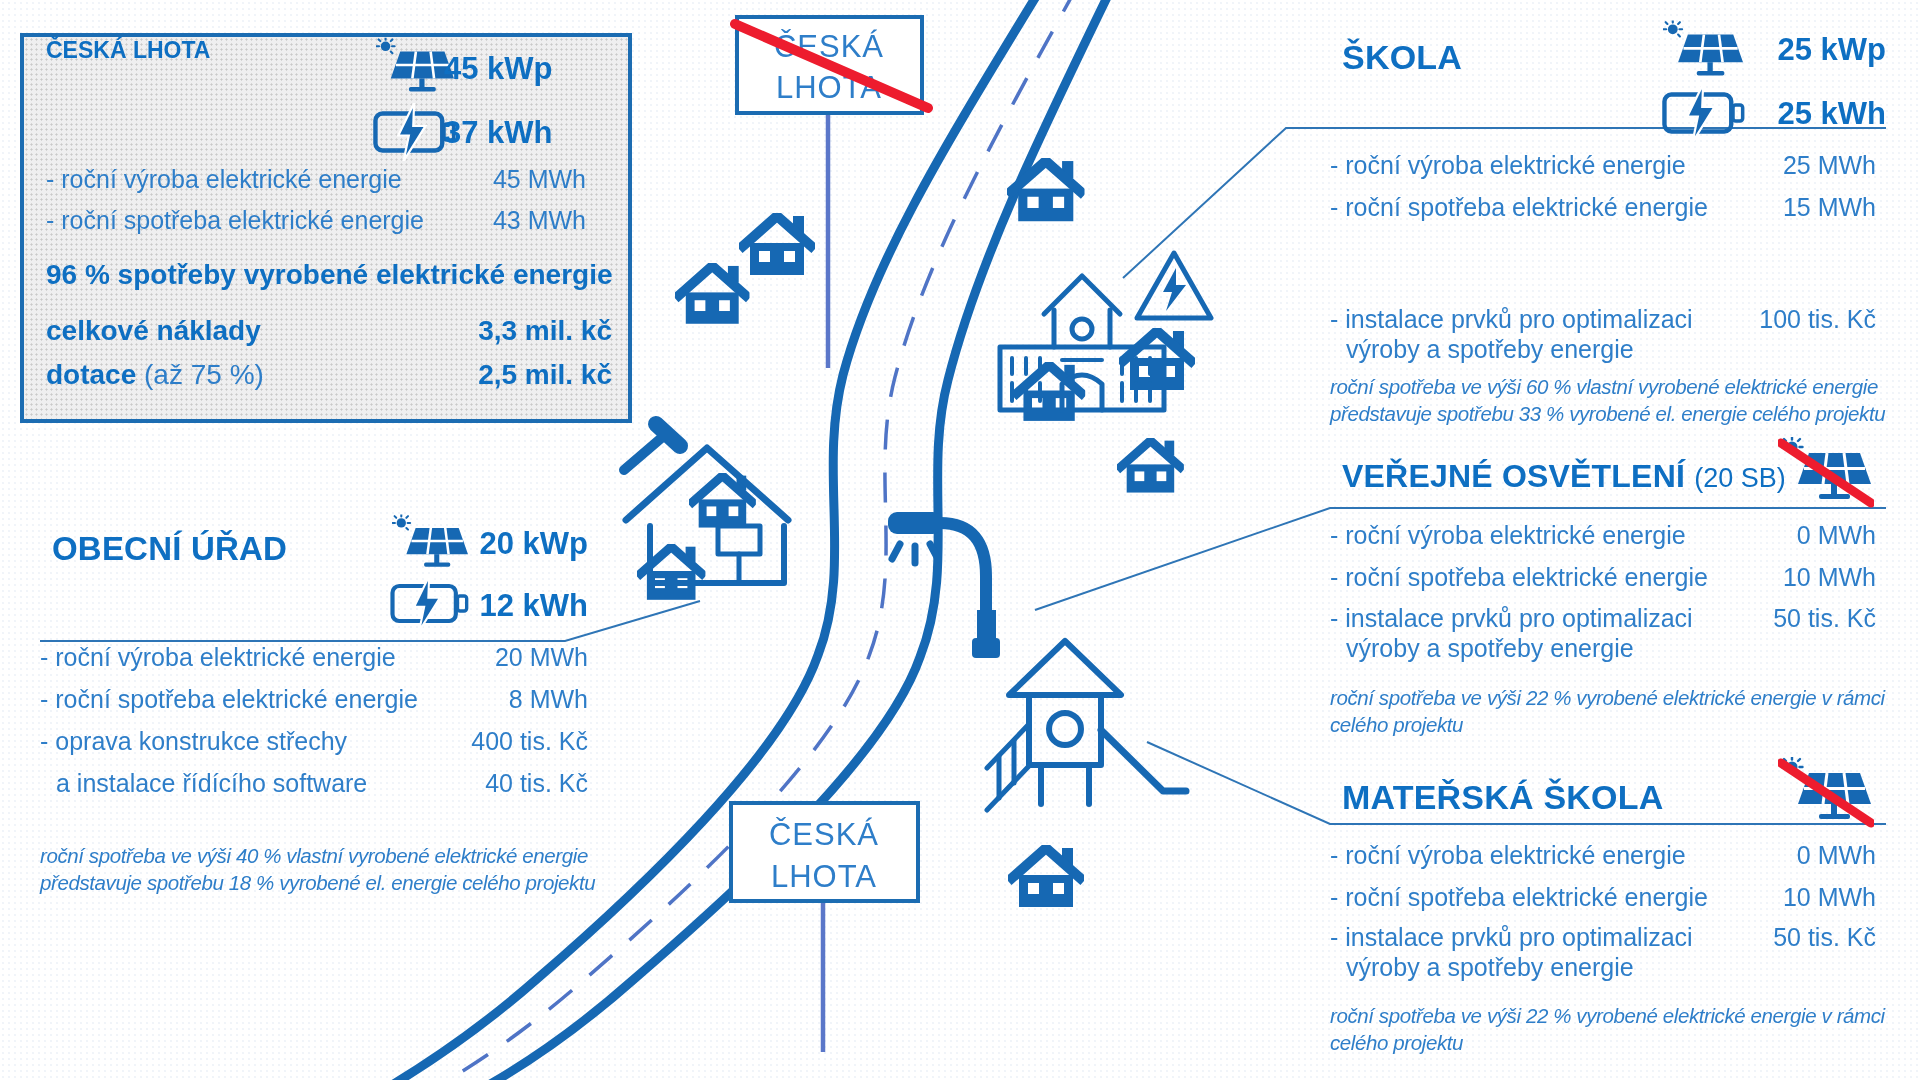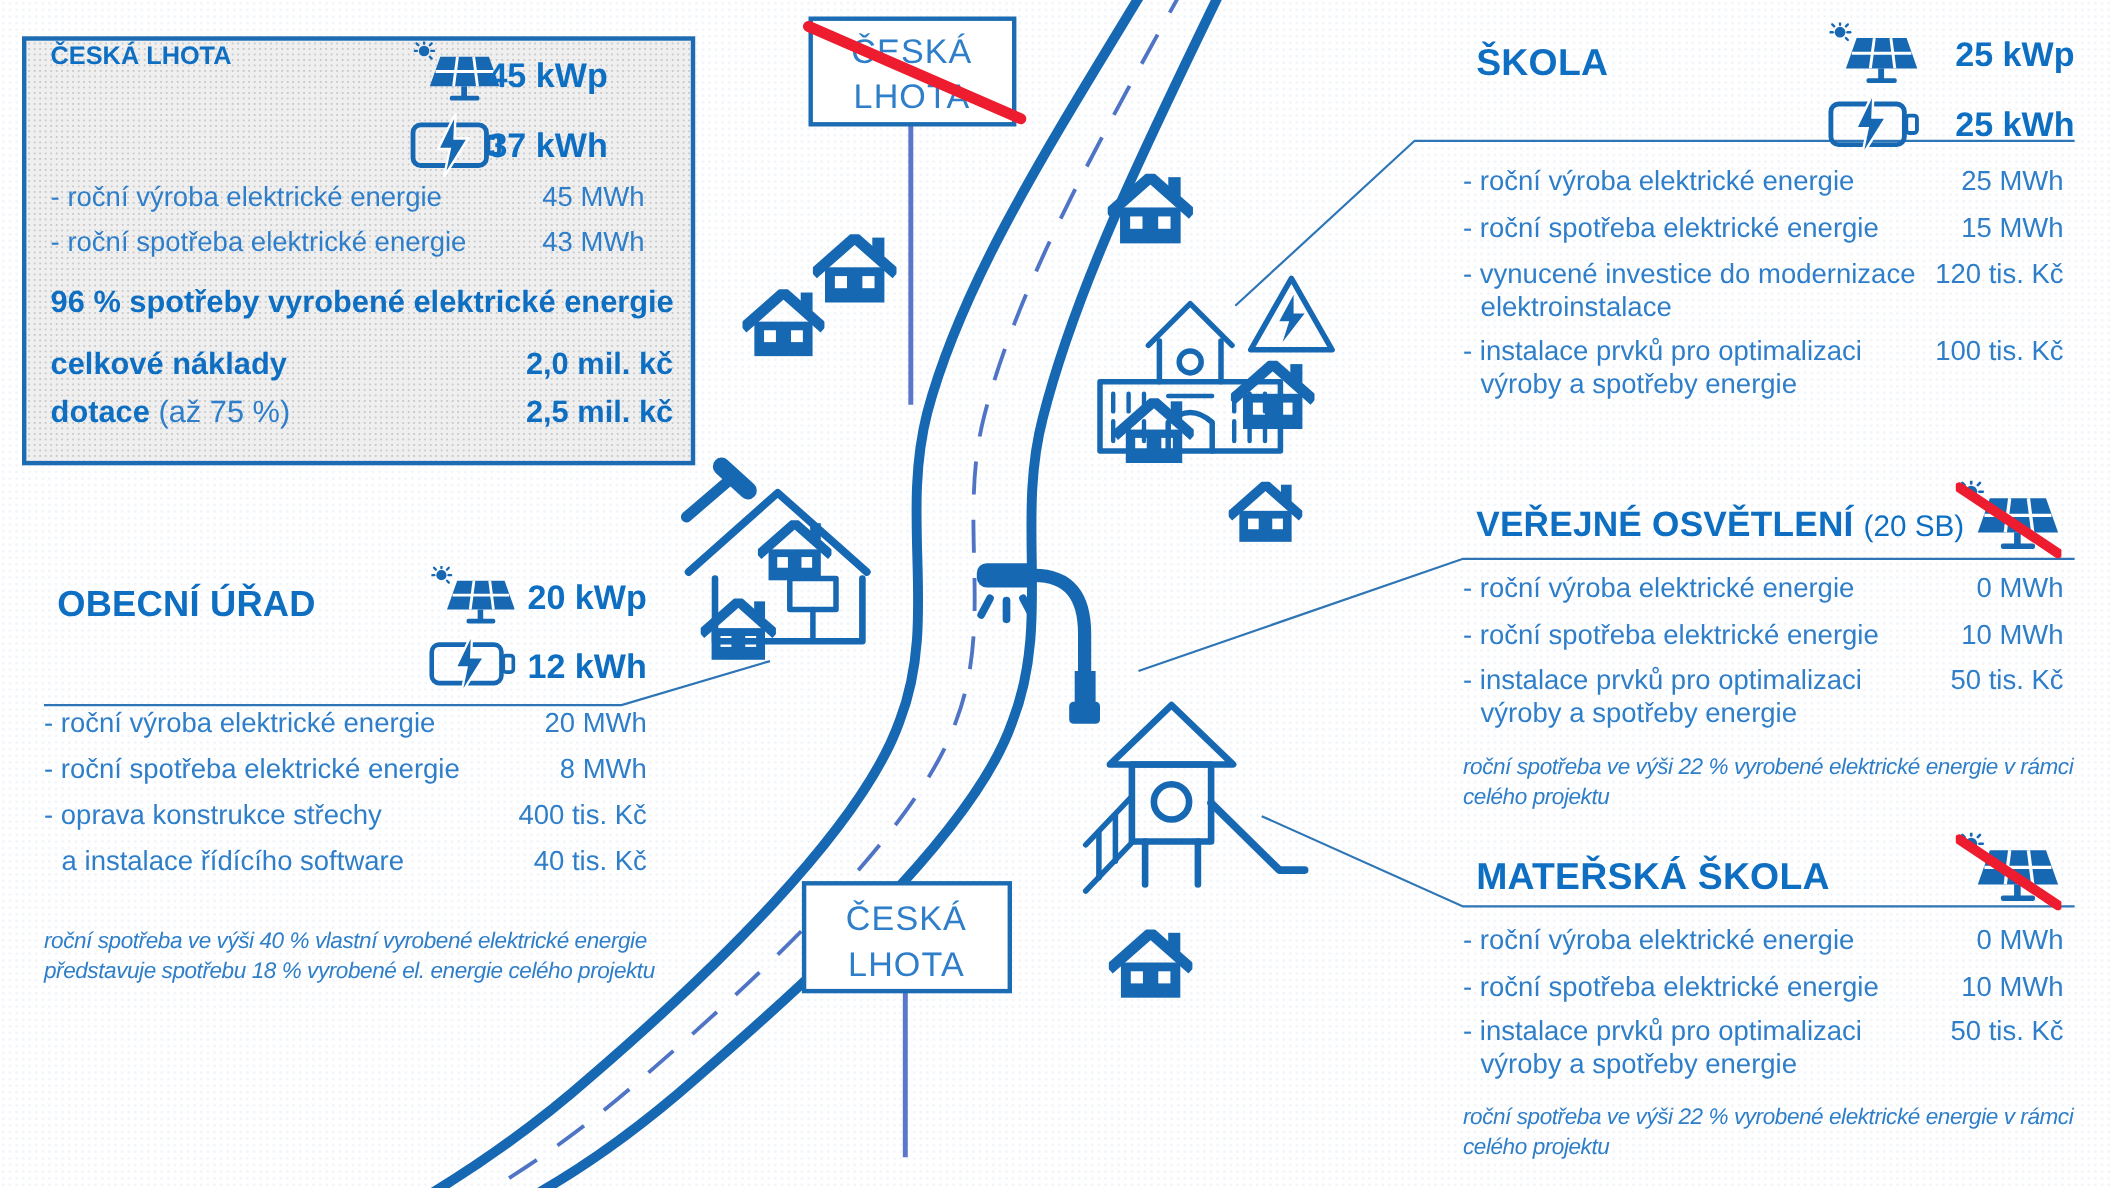--- a/index.html
+++ b/index.html
@@ -221,21 +221,21 @@
     </div>
     <div class="srow" style="top:169px">
       <span>- roční spotřeba elektrické energie</span>
       <span>43 MWh</span>
     </div>
 
     <div class="highlight">96 % spotřeby vyrobené elektrické energie</div>
 
     <div class="crow" style="top:278px">
       <span><span>celkové náklady</span><span class="sfx"></span></span>
-      <span>2,0 mil. kč</span>
+      <span>3,3 mil. kč</span>
     </div>
     <div class="crow" style="top:322px">
       <span><span>dotace</span><span class="sfx"> (až 75 %)</span></span>
       <span>2,5 mil. kč</span>
     </div>
   </section>
 
   <section class="panel obecni" style="left:40px;top:512px;width:548px;height:400px">
     <h2 class="ptitle" style="font-size:33px">OBECNÍ ÚŘAD</h2>
     <svg class="p-icon" style="left:352px;top:2px" width="76" height="60" viewBox="0 0 90 70">
@@ -282,39 +282,34 @@
       </svg>
     <div class="bigval" style="top:76px">25 kWh</div>
 
     <div class="row" style="top:130px">
       <span>- roční výroba elektrické energie</span>
       <span>25 MWh</span>
     </div>
     <div class="row" style="top:172px">
       <span>- roční spotřeba elektrické energie</span>
       <span>15 MWh</span>
-    </div>
-    <div class="row two" style="top:214px">
-      <div class="l1">
-        <span>- vynucené investice do modernizace</span>
-        <span>120 tis. Kč</span>
-      </div>
-      <div class="l2">
-          <span>elektroinstalace</span>
-        </div>
     </div>
     <div class="row two" style="top:284px">
       <div class="l1">
         <span>- instalace prvků pro optimalizaci</span>
         <span>100 tis. Kč</span>
       </div>
       <div class="l2">
           <span>výroby a spotřeby energie</span>
         </div>
     </div>
+    <div class="note" style="top:353px">
+      <div>roční spotřeba ve výši 60 % vlastní vyrobené elektrické energie</div>
+      <div>představuje spotřebu 33 % vyrobené el. energie celého projektu</div>
+    </div>
   </section>
 
   <section class="panel" style="left:1330px;top:440px;width:556px;height:310px">
     <h2 class="ptitle" style="font-size:32px"><span>VEŘEJNÉ OSVĚTLENÍ</span> <span class="sfx">(20 SB)</span></h2>
     <svg class="p-icon" style="left:448px;top:-6px" width="96" height="76" viewBox="0 0 96 76">
         <use href="#sym-pv-crossed"></use>
       </svg>
 
     <div class="row" style="top:80px">
       <span>- roční výroba elektrické energie</span>

